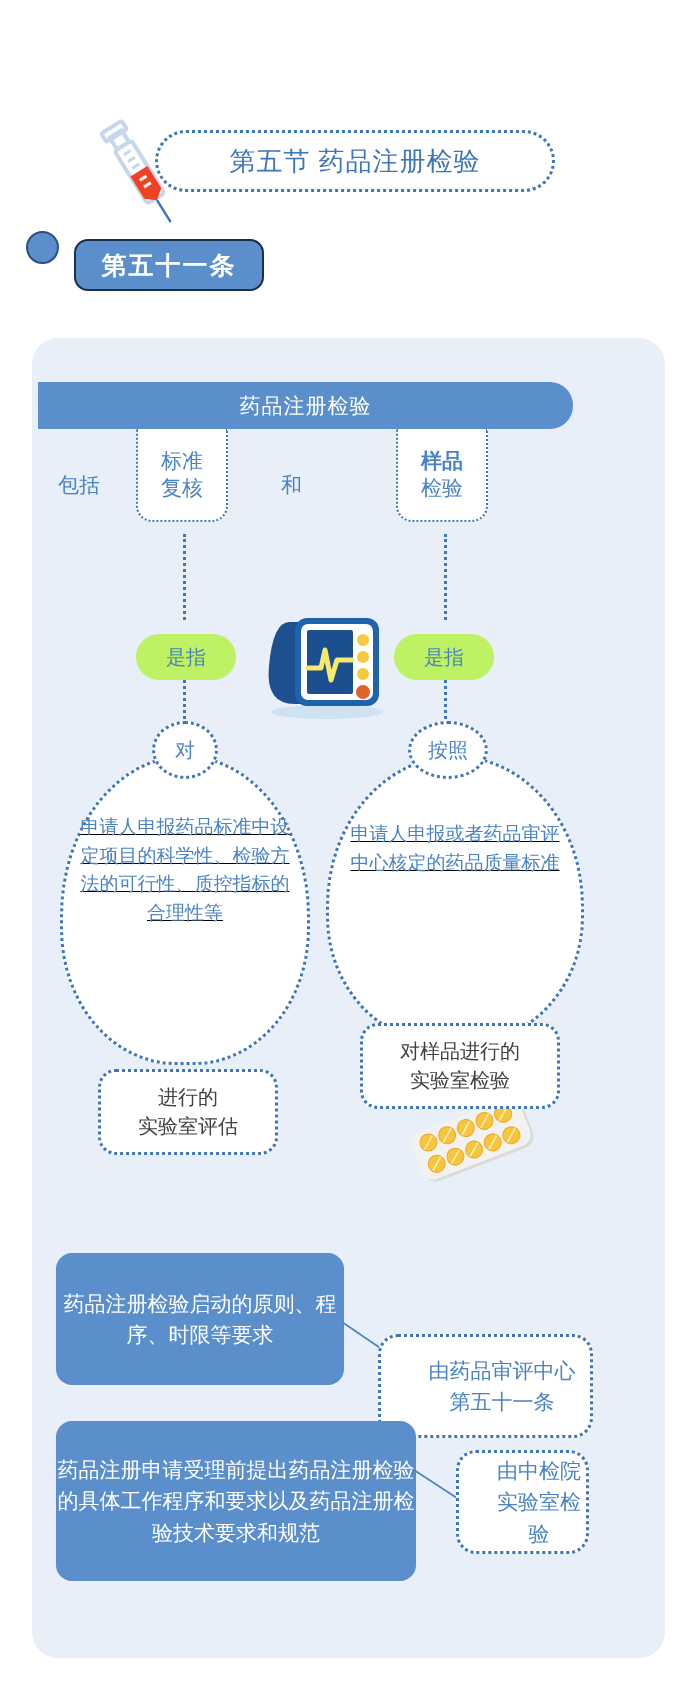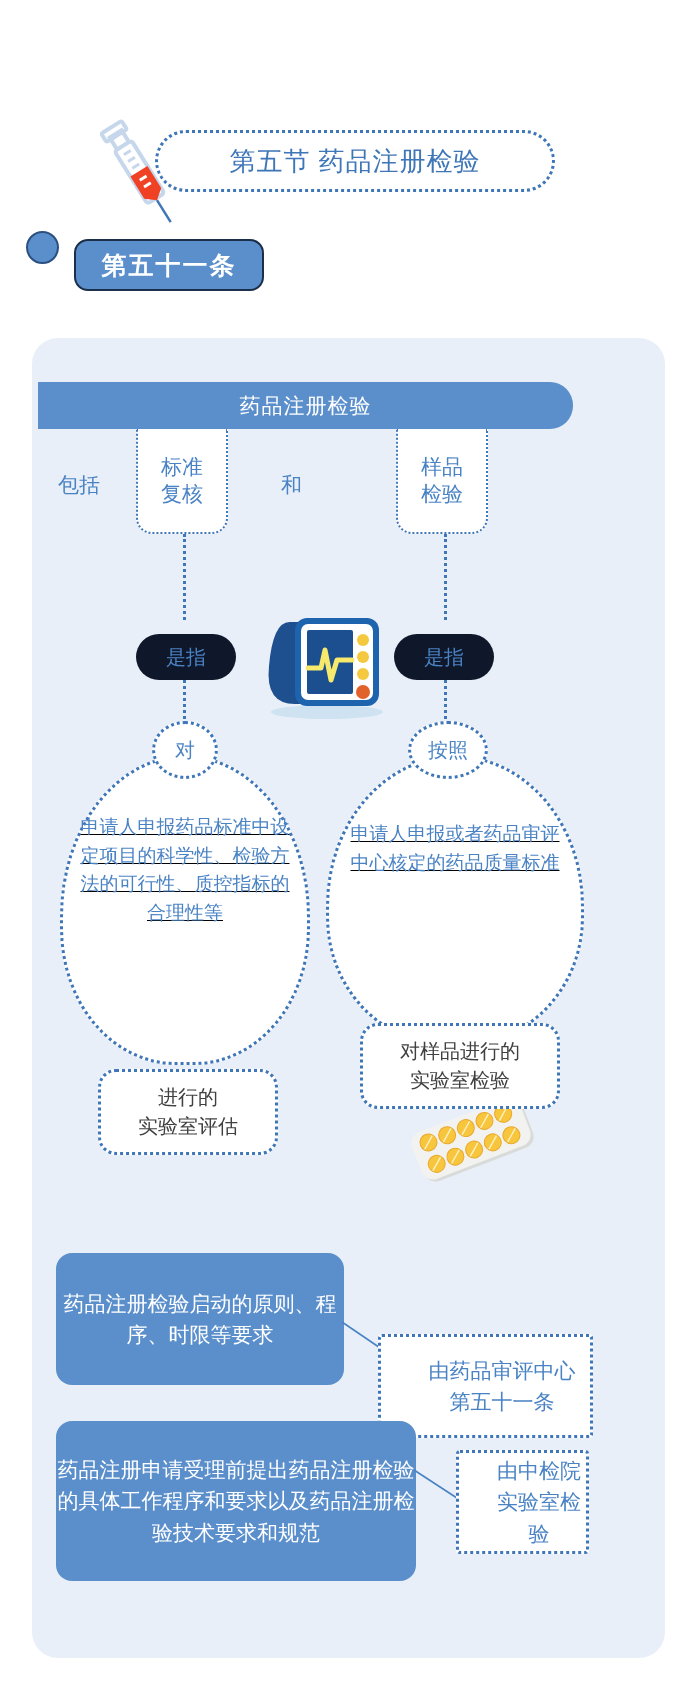--- a/index.html
+++ b/index.html
@@ -63,21 +63,21 @@
 
   
   .incl-row { position: absolute; left: 38px; top: 429px; width: 535px; height: 110px; }
   .incl-label {
     position: absolute; color: #4a83c4; font-size: 21px; white-space: nowrap;
   }
   .lbl-baokuo { left: 20px; top: 42px; }
   .lbl-he     { left: 243px; top: 42px; }
 
   .term-box {
-    position: absolute; top: 0; width: 92px; height: 105px;
+    position: absolute; top: 0; width: 92px; height: 93px;
     background: #ffffff;
     border: 2.5px dotted #3f76b8;
     border-top: none;
     border-radius: 0 0 16px 16px;
     display: flex; align-items: center; justify-content: center;
     text-align: center;
   }
   .term-box span {
     color: #4a83c4; font-size: 21px; line-height: 1.25; display: block;
   }
@@ -89,21 +89,21 @@
     position: absolute; width: 0; border-left: 3px dotted #3f76b8;
   }
   .vl-left-1  { left: 183px; top: 534px; height: 86px; }
   .vl-left-2  { left: 183px; top: 680px; height: 45px; }
   .vl-right-1 { left: 444px; top: 534px; height: 86px; }
   .vl-right-2 { left: 444px; top: 680px; height: 45px; }
 
   
   .pill {
     position: absolute; width: 100px; height: 46px;
-    background: #0f172a; border-radius: 23px;
+    background: #bef264; border-radius: 23px;
     display: flex; align-items: center; justify-content: center;
   }
   .pill span { color: #4a83c4; font-size: 20px; }
   .pill-left  { left: 136px; top: 634px; }
   .pill-right { left: 394px; top: 634px; }
 
   
   .monitor { position: absolute; left: 251px; top: 608px; width: 148px; height: 112px; }
 
   
@@ -157,21 +157,21 @@
     position: absolute; background: #5b8fcc; border-radius: 16px;
     display: flex; align-items: center; justify-content: center;
     text-align: center;
   }
   .blue-box span { color: #ffffff; font-size: 21px; line-height: 1.5; }
   .bb-1 { left: 56px; top: 1253px; width: 288px; height: 132px; }
   .bb-2 { left: 56px; top: 1421px; width: 360px; height: 160px; }
 
   .note-box {
     position: absolute; background: #ffffff;
-    border: 3px dotted #3f76b8; border-radius: 4px;
+    border: 3px dotted #3f76b8; border-radius: 20px;
     display: flex; align-items: center; justify-content: center;
     text-align: center;
     padding-left: 33px;
   }
   .note-box span { color: #4a83c4; font-size: 21px; line-height: 1.5; }
   .nb-1 { left: 378px; top: 1334px; width: 215px; height: 104px; }
   .nb-2 { left: 456px; top: 1450px; width: 133px; height: 104px; }
 
   .connector { position: absolute; stroke: #4a83c4; stroke-width: 1.6; fill: none; }
 </style>
@@ -212,21 +212,21 @@
   </div>
 
   <div class="incl-row">
     <div class="incl-label lbl-baokuo">包括</div>
     <div class="incl-label lbl-he">和</div>
 
     <div class="term-box term-bz">
       <span><b style="font-weight:normal">标准</b><br><b style="font-weight:normal">复核</b></span>
     </div>
     <div class="term-box term-yp">
-      <span><b style="font-weight:normal">样品</b><br><b style="font-weight:normal">检验</b></span>
+      <span><b style="font-weight:bold">样品</b><br><b style="font-weight:normal">检验</b></span>
     </div>
   </div>
 
   <div class="vline vl-left-1"></div>
   <div class="vline vl-left-2"></div>
   <div class="vline vl-right-1"></div>
   <div class="vline vl-right-2"></div>
 
   <div class="pill pill-left">
     <span>是指</span>

